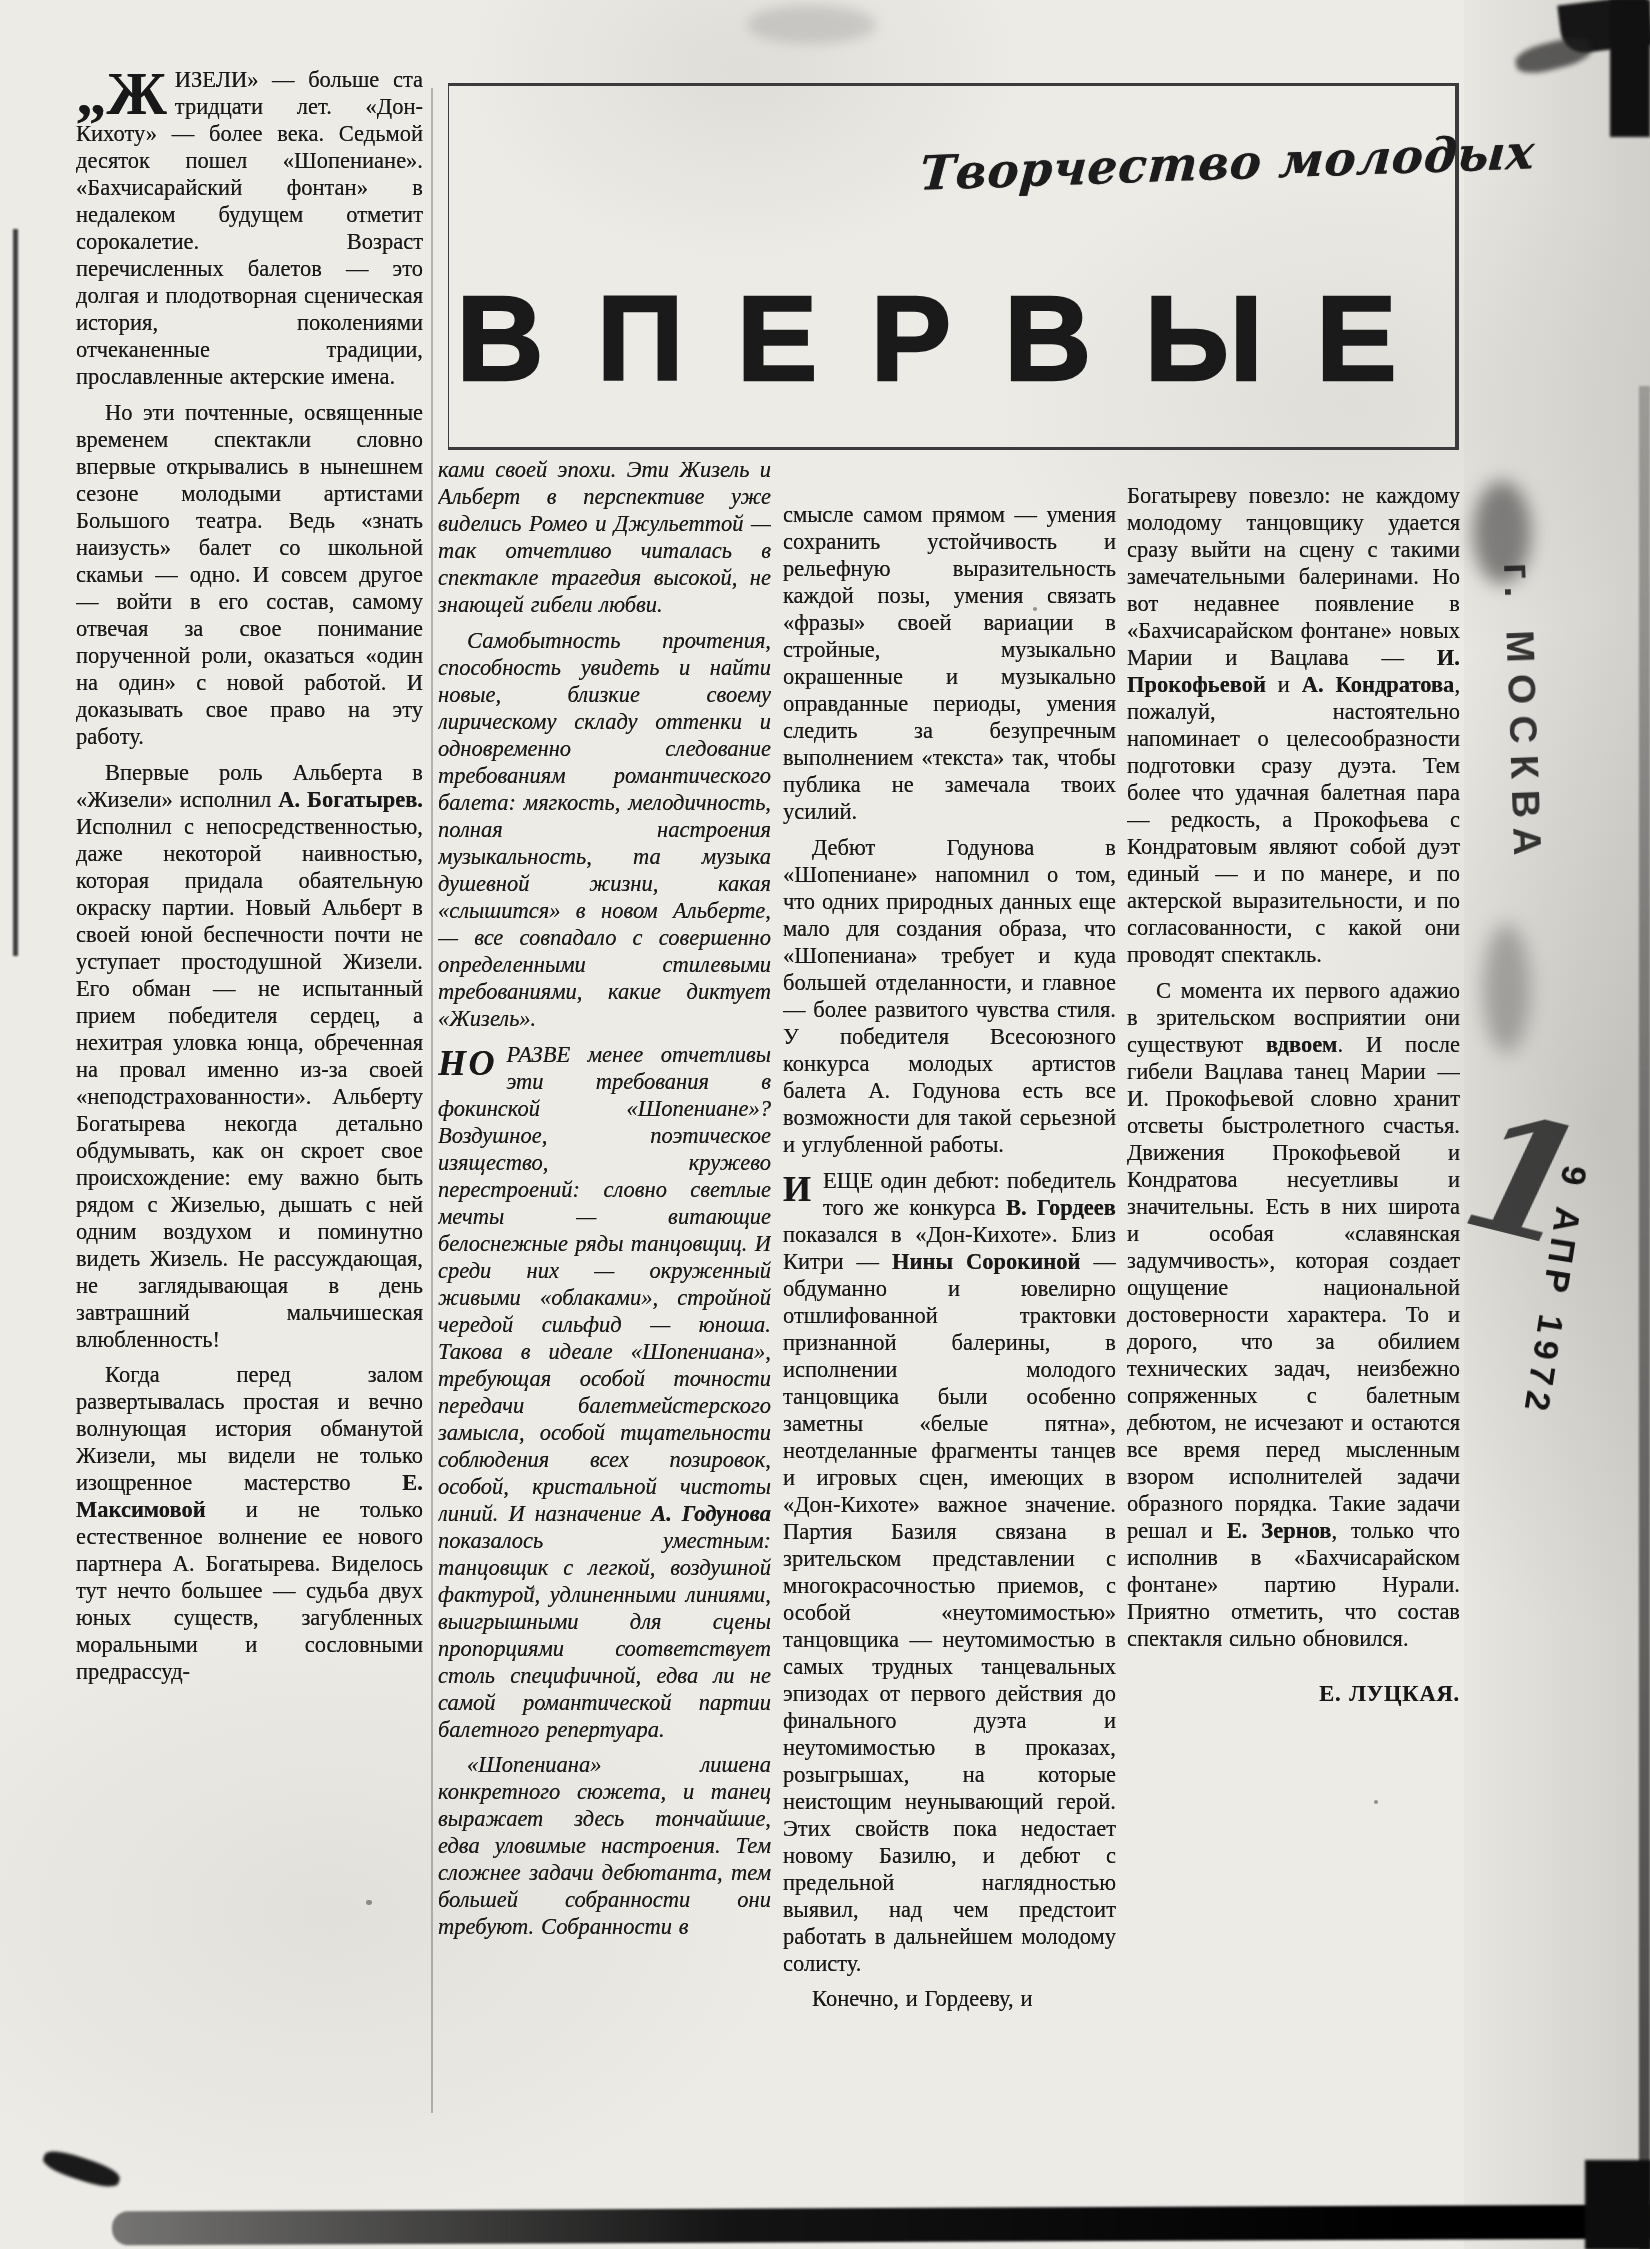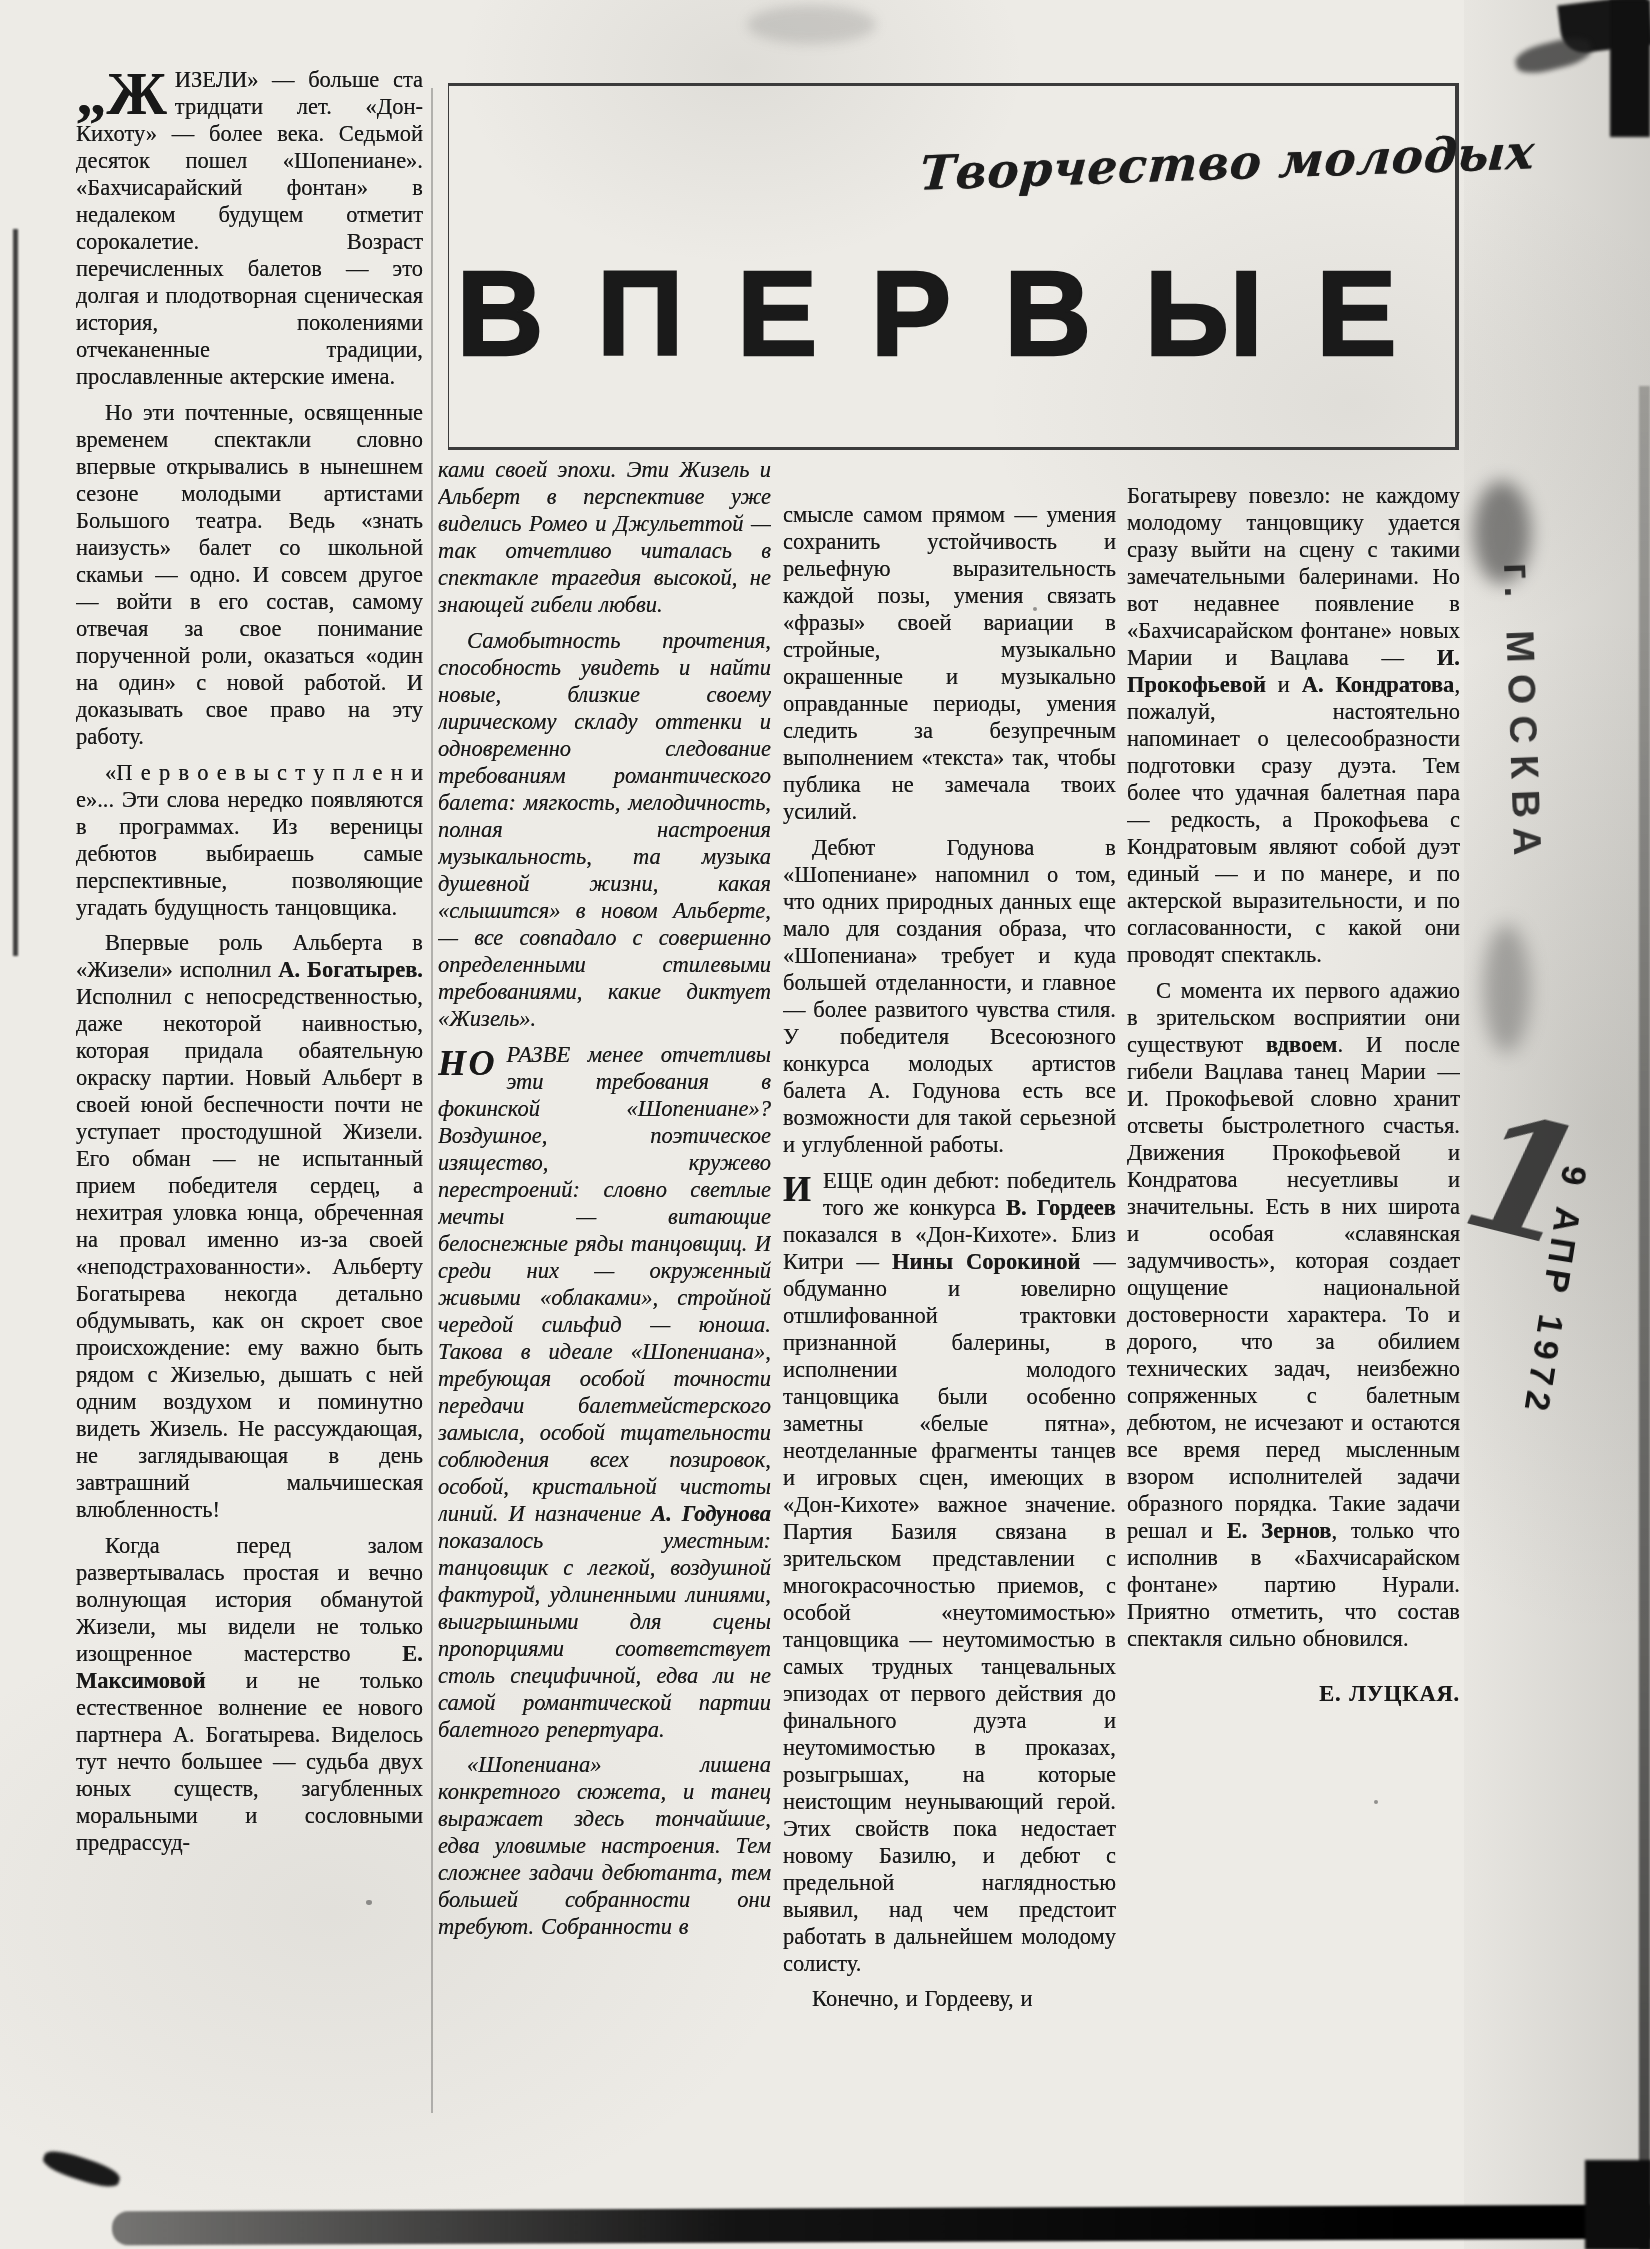--- a/index.html
+++ b/index.html
@@ -35,21 +35,21 @@
     border:2.4px solid #3b3b3b; border-right-width:4px; border-top-width:3.2px; border-bottom-width:3.2px; border-left-width:1.6px;
   }
   .rubric {
     position:absolute; left:920px; top:135px; white-space:nowrap;
     font-family:"DejaVu Serif", serif; font-style:italic; font-weight:bold;
     font-size:47px; letter-spacing:0.8px; color:#1c1c1c;
     transform:rotate(-2deg) skewX(-6deg);
     text-shadow:0 0 0.8px rgba(20,20,20,.8);
   }
   .headline {
-    position:absolute; left:450px; top:253px; width:1006px; text-align:center;
+    position:absolute; left:450px; top:278px; width:1006px; text-align:center;
     font-family:"Liberation Sans", sans-serif; font-weight:bold;
     font-size:121px; line-height:1; letter-spacing:53px; white-space:nowrap;
     color:#1a1a1a; -webkit-text-stroke:2.4px #1a1a1a;
   }
 
   .stamp-city {
     position:absolute; left:1539px; top:562px; transform-origin:0 0; transform:rotate(88deg);
     font-family:"Liberation Sans", sans-serif; font-weight:700; font-size:39px;
     letter-spacing:11.2px; color:#1d1d1d; opacity:.88; filter:blur(0.6px); white-space:nowrap;
   }
@@ -105,21 +105,20 @@
   <div class="artifact speck-3"></div>
   <div class="artifact speck-4"></div>
 
   <div class="header-box"></div>
   <div class="rubric">Творчество молодых</div>
   <div class="headline">ВПЕРВЫЕ</div>
 
   <div class="col col1">
       <p class="para noindent"><span class="dropcap">„Ж</span>ИЗЕЛИ» — больше ста тридцати лет. «Дон-Кихоту» — более века. Седьмой десяток пошел «Шопениане». «Бахчисарайский фонтан» в недалеком будущем отметит сорокалетие. Возраст перечисленных балетов — это долгая и плодотворная сценическая история, поколениями отчеканенные традиции, прославленные актерские имена.</p>
       <p class="para">Но эти почтенные, освященные временем спектакли словно впервые открывались в нынешнем сезоне молодыми артистами Большого театра. Ведь «знать наизусть» балет со школьной скамьи — одно. И совсем другое — войти в его состав, самому отвечая за свое понимание порученной роли, оказаться «один на один» с новой работой. И доказывать свое право на эту работу.</p>
-      <p class="para">«П е р в о е  в ы с т у п л е н и е»... Эти слова нередко появляются в программах. Из вереницы дебютов выбираешь самые перспективные, позволяющие угадать будущность танцовщика.</p>
       <p class="para">Впервые роль Альберта в «Жизели» исполнил <b>А. Богатырев.</b> Исполнил с непосредственностью, даже некоторой наивностью, которая придала обаятельную окраску партии. Новый Альберт в своей юной беспечности почти не уступает простодушной Жизели. Его обман — не испытанный прием победителя сердец, а нехитрая уловка юнца, обреченная на провал именно из-за своей «неподстрахованности». Альберту Богатырева некогда детально обдумывать, как он скроет свое происхождение: ему важно быть рядом с Жизелью, дышать с ней одним воздухом и поминутно видеть Жизель. Не рассуждающая, не заглядывающая в день завтрашний мальчишеская влюбленность!</p>
       <p class="para">Когда перед залом развертывалась простая и вечно волнующая история обманутой Жизели, мы видели не только изощренное мастерство <b>Е. Максимовой</b> и не только естественное волнение ее нового партнера А. Богатырева. Виделось тут нечто большее — судьба двух юных существ, загубленных моральными и сословными предрассуд-</p>
     </div>
   <div class="col col2">
       <p class="para noindent">ками своей эпохи. Эти Жизель и Альберт в перспективе уже виделись Ромео и Джульеттой — так отчетливо читалась в спектакле трагедия высокой, не знающей гибели любви.</p>
       <p class="para">Самобытность прочтения, способность увидеть и найти новые, близкие своему лирическому складу оттенки и одновременно следование требованиям романтического балета: мягкость, мелодичность, полная настроения музыкальность, та музыка душевной жизни, какая «слышится» в новом Альберте, — все совпадало с совершенно определенными стилевыми требованиями, какие диктует «Жизель».</p>
       <p class="para noindent"><span class="dropword">НО</span>РАЗВЕ менее отчетливы эти требования в фокинской «Шопениане»? Воздушное, поэтическое изящество, кружево перестроений: словно светлые мечты — витающие белоснежные ряды танцовщиц. И среди них — окруженный живыми «облаками», стройной чередой сильфид — юноша. Такова в идеале «Шопениана», требующая особой точности передачи балетмейстерского замысла, особой тщательности соблюдения всех позировок, особой, кристальной чистоты линий. И назначение <b>А. Годунова</b> показалось уместным: танцовщик с легкой, воздушной фактурой, удлиненными линиями, выигрышными для сцены пропорциями соответствует столь специфичной, едва ли не самой романтической партии балетного репертуара.</p>
       <p class="para">«Шопениана» лишена конкретного сюжета, и танец выражает здесь тончайшие, едва уловимые настроения. Тем сложнее задачи дебютанта, тем большей собранности они требуют. Собранности в</p>
     </div>
   <div class="col col3">

